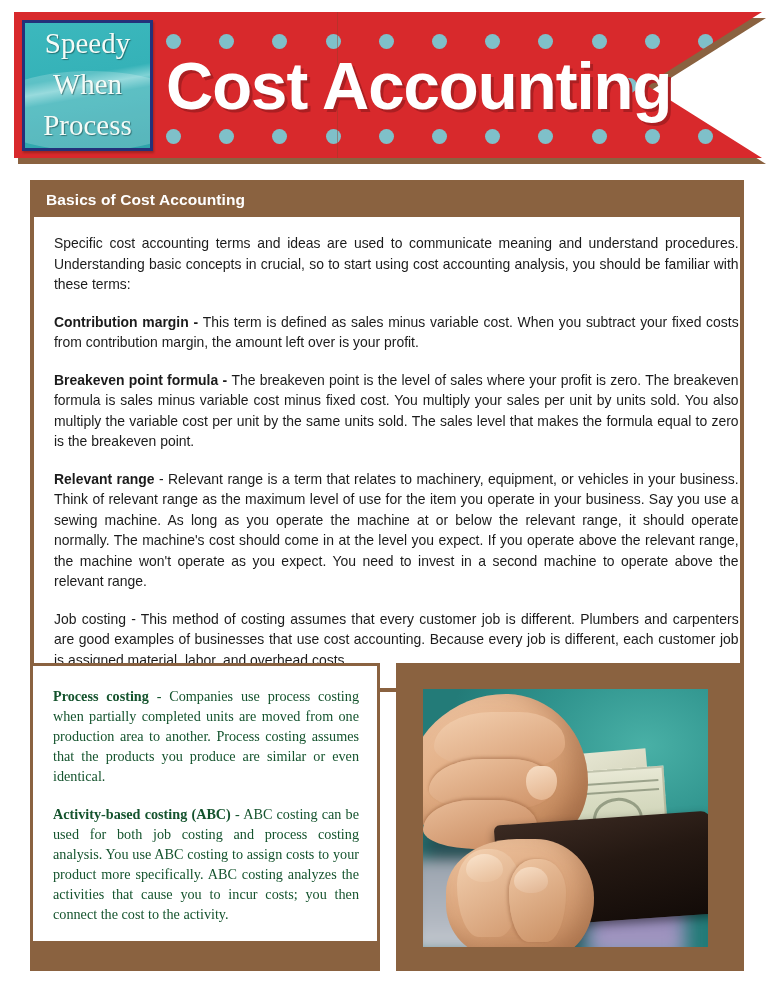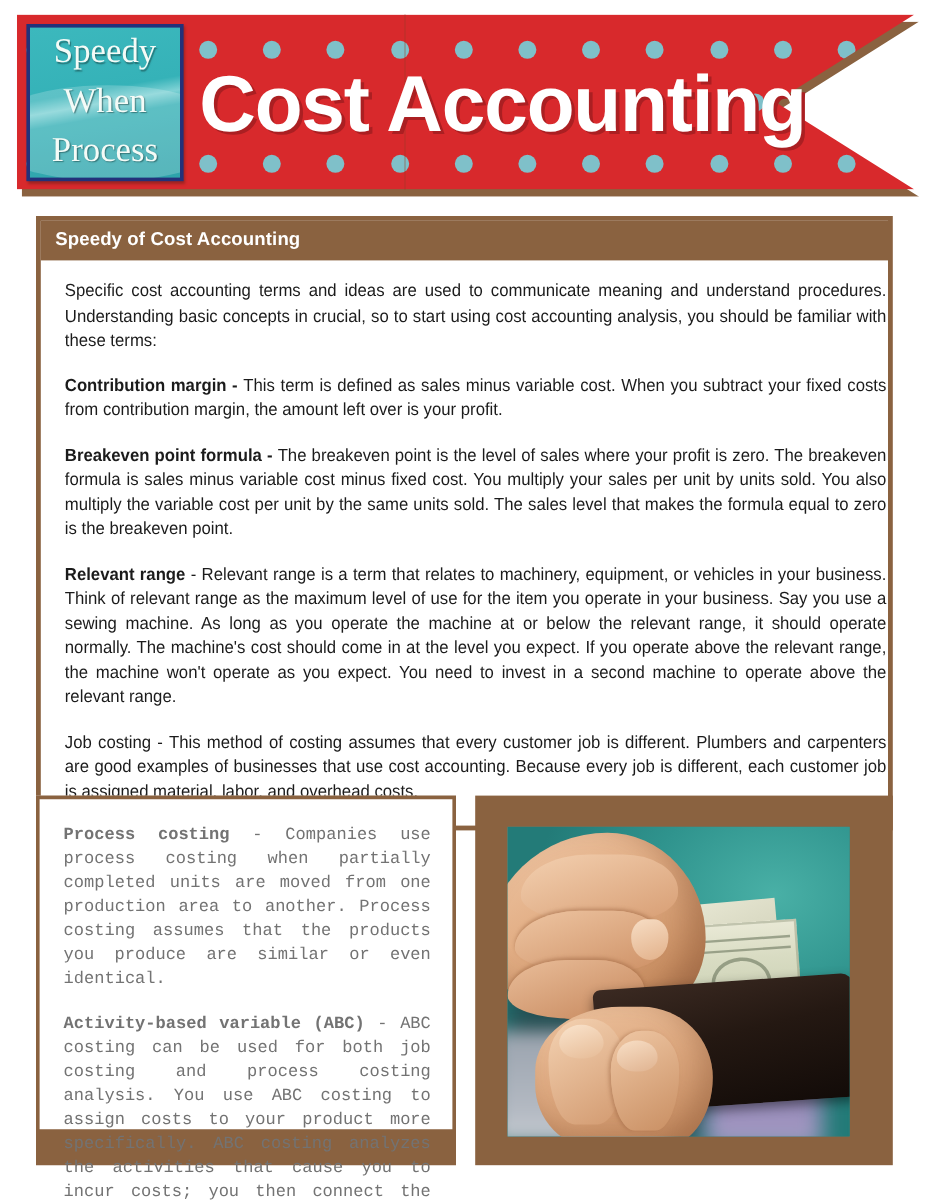--- a/index.html
+++ b/index.html
@@ -167,24 +167,24 @@
     height: 308px;
     border: 3px solid #8a6240;
     border-bottom-width: 30px;
     background: #ffffff;
     box-sizing: border-box;
   }
   .panel-left-inner {
     padding: 20px 18px 0 20px;
   }
   .para2 {
-    font-family: Liberation Mono, monospace;
+    font-family: Liberation Serif, serif;
     font-size: 14.2px;
     line-height: 20px;
-    color: #737373;
+    color: #14532d;
     text-align: justify;
     margin: 0 0 18px 0;
   }
   .para2 b { font-weight: bold; }
 
   .panel-right {
     position: absolute;
     left: 396px;
     top: 663px;
     width: 348px;
@@ -365,34 +365,34 @@
     <div class="badge-inner">
       <div class="badge-arc"></div>
       <div class="badge-line">Speedy</div>
       <div class="badge-line">When</div>
       <div class="badge-line">Process</div>
     </div>
   </div>
 </div>
 
 <div class="panel-main">
-  <div class="panel-head">Speedy of Cost Accounting</div>
+  <div class="panel-head">Basics of Cost Accounting</div>
   <div class="panel-body" id="main-paras">
       <p class="para"><span>Specific cost accounting terms and ideas are used to communicate meaning and understand procedures. Understanding basic concepts in crucial, so to start using cost accounting analysis, you should be familiar with these terms:</span></p>
       <p class="para"><b>Contribution margin - </b><span>This term is defined as sales minus variable cost. When you subtract your fixed costs from contribution margin, the amount left over is your profit.</span></p>
       <p class="para"><b>Breakeven point formula - </b><span>The breakeven point is the level of sales where your profit is zero. The breakeven formula is sales minus variable cost minus fixed cost. You multiply your sales per unit by units sold. You also multiply the variable cost per unit by the same units sold. The sales level that makes the formula equal to zero is the breakeven point.</span></p>
       <p class="para"><b>Relevant range</b><span> - Relevant range is a term that relates to machinery, equipment, or vehicles in your business. Think of relevant range as the maximum level of use for the item you operate in your business. Say you use a sewing machine. As long as you operate the machine at or below the relevant range, it should operate normally. The machine's cost should come in at the level you expect. If you operate above the relevant range, the machine won't operate as you expect. You need to invest in a second machine to operate above the relevant range.</span></p>
       <p class="para"><span>Job costing - This method of costing assumes that every customer job is different. Plumbers and carpenters are good examples of businesses that use cost accounting. Because every job is different, each customer job is assigned material, labor, and overhead costs.</span></p>
     </div>
 </div>
 
 <div class="panel-left">
   <div class="panel-left-inner" id="left-paras">
       <p class="para2"><b>Process costing</b><span> - Companies use process costing when partially completed units are moved from one production area to another. Process costing assumes that the products you produce are similar or even identical.</span></p>
-      <p class="para2"><b>Activity-based variable (ABC)</b><span> - ABC costing can be used for both job costing and process costing analysis. You use ABC costing to assign costs to your product more specifically. ABC costing analyzes the activities that cause you to incur costs; you then connect the cost to the activity.</span></p>
+      <p class="para2"><b>Activity-based costing (ABC)</b><span> - ABC costing can be used for both job costing and process costing analysis. You use ABC costing to assign costs to your product more specifically. ABC costing analyzes the activities that cause you to incur costs; you then connect the cost to the activity.</span></p>
     </div>
 </div>
 
 <div class="panel-right">
   <div class="photo-frame">
     <div class="photo">
       <div class="ph-bg"></div>
       <div class="ph-bg-dark"></div>
       <div class="ph-bg-grey"></div>
       <div class="ph-bg-violet"></div>

